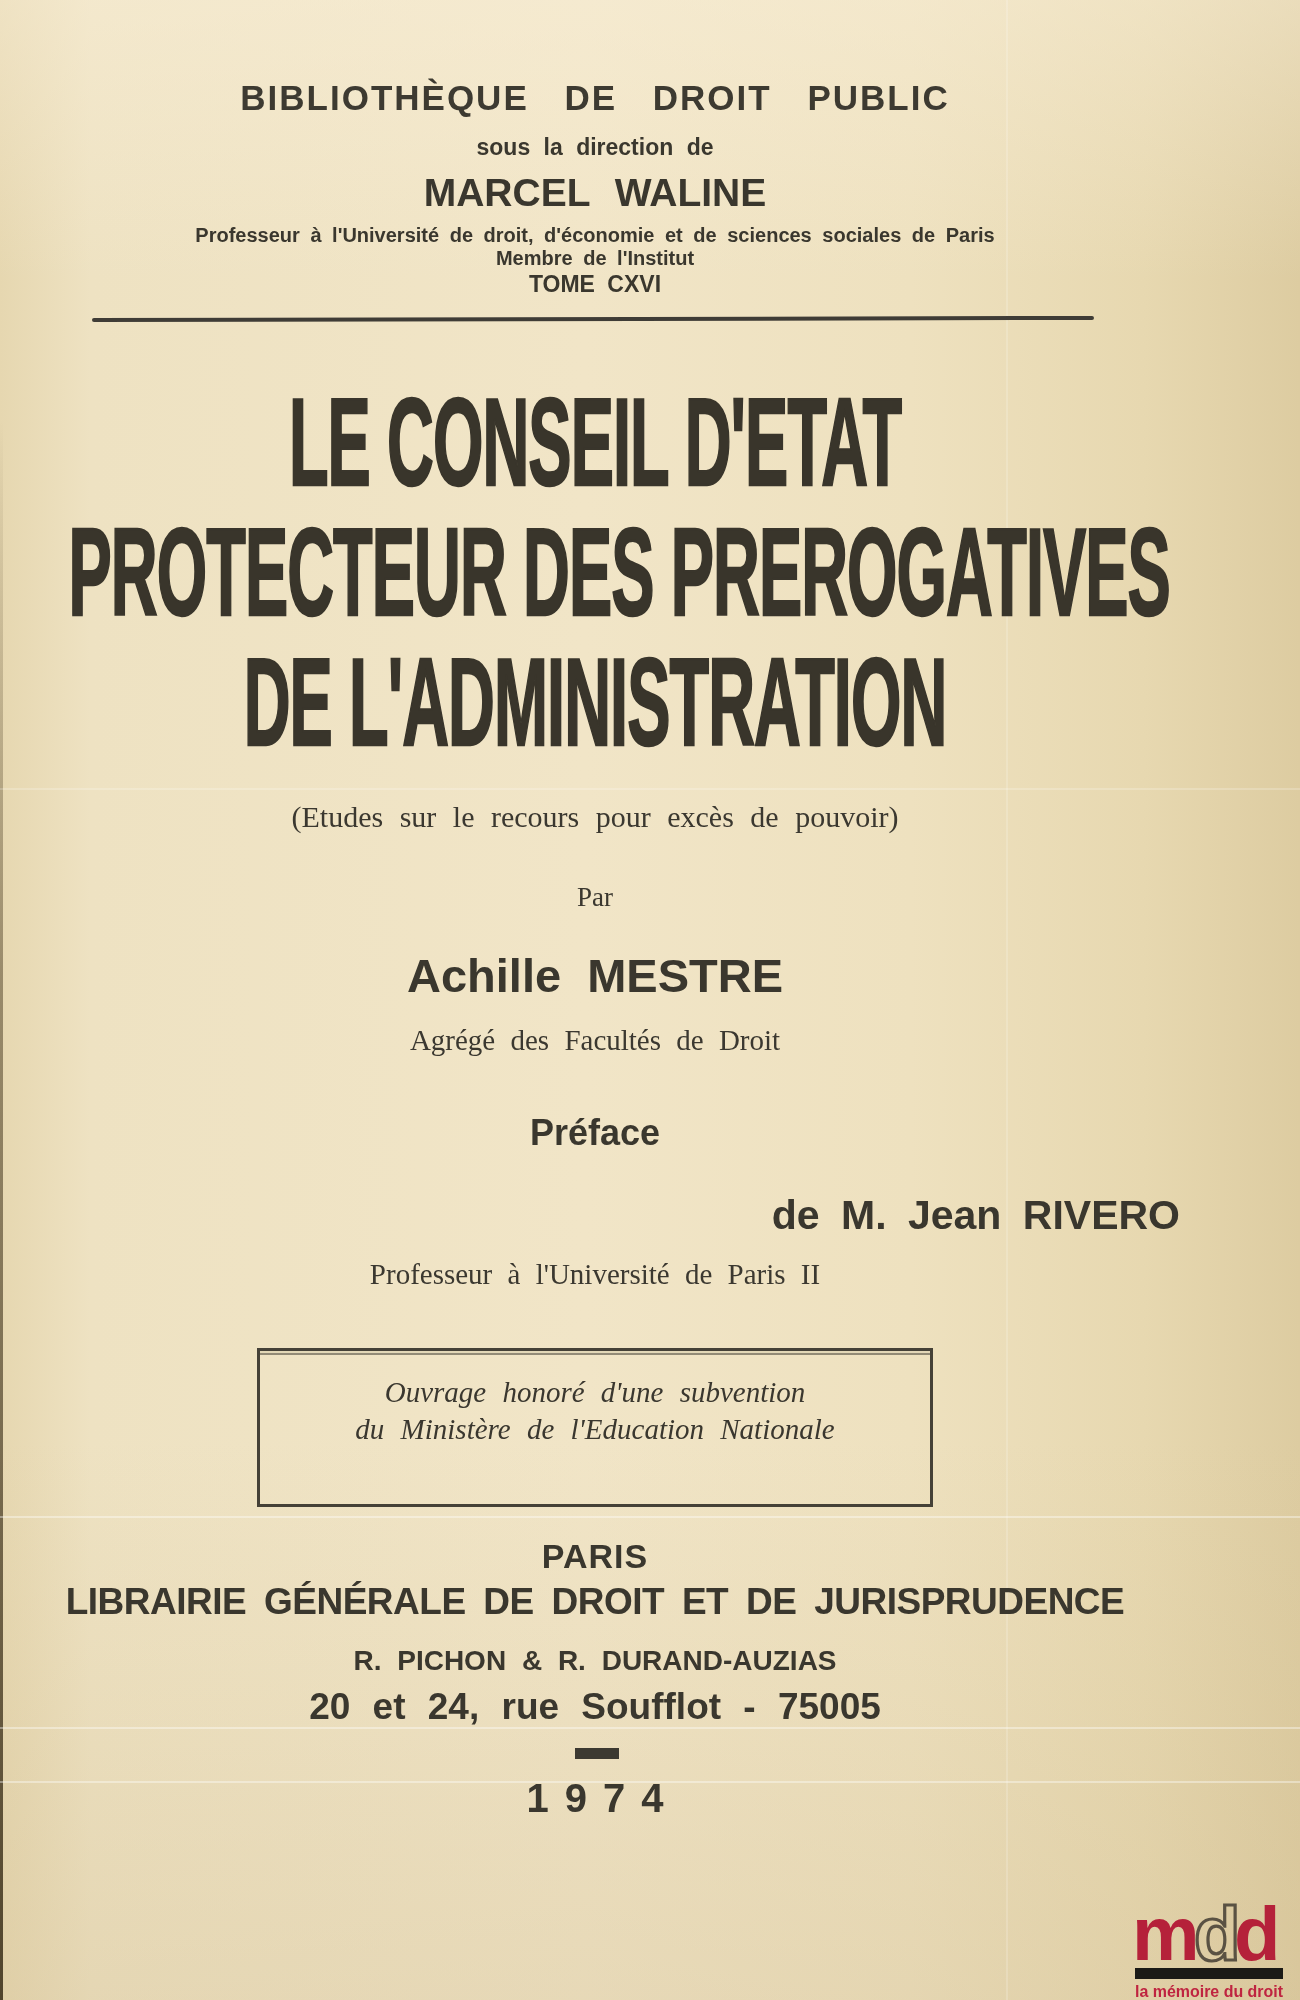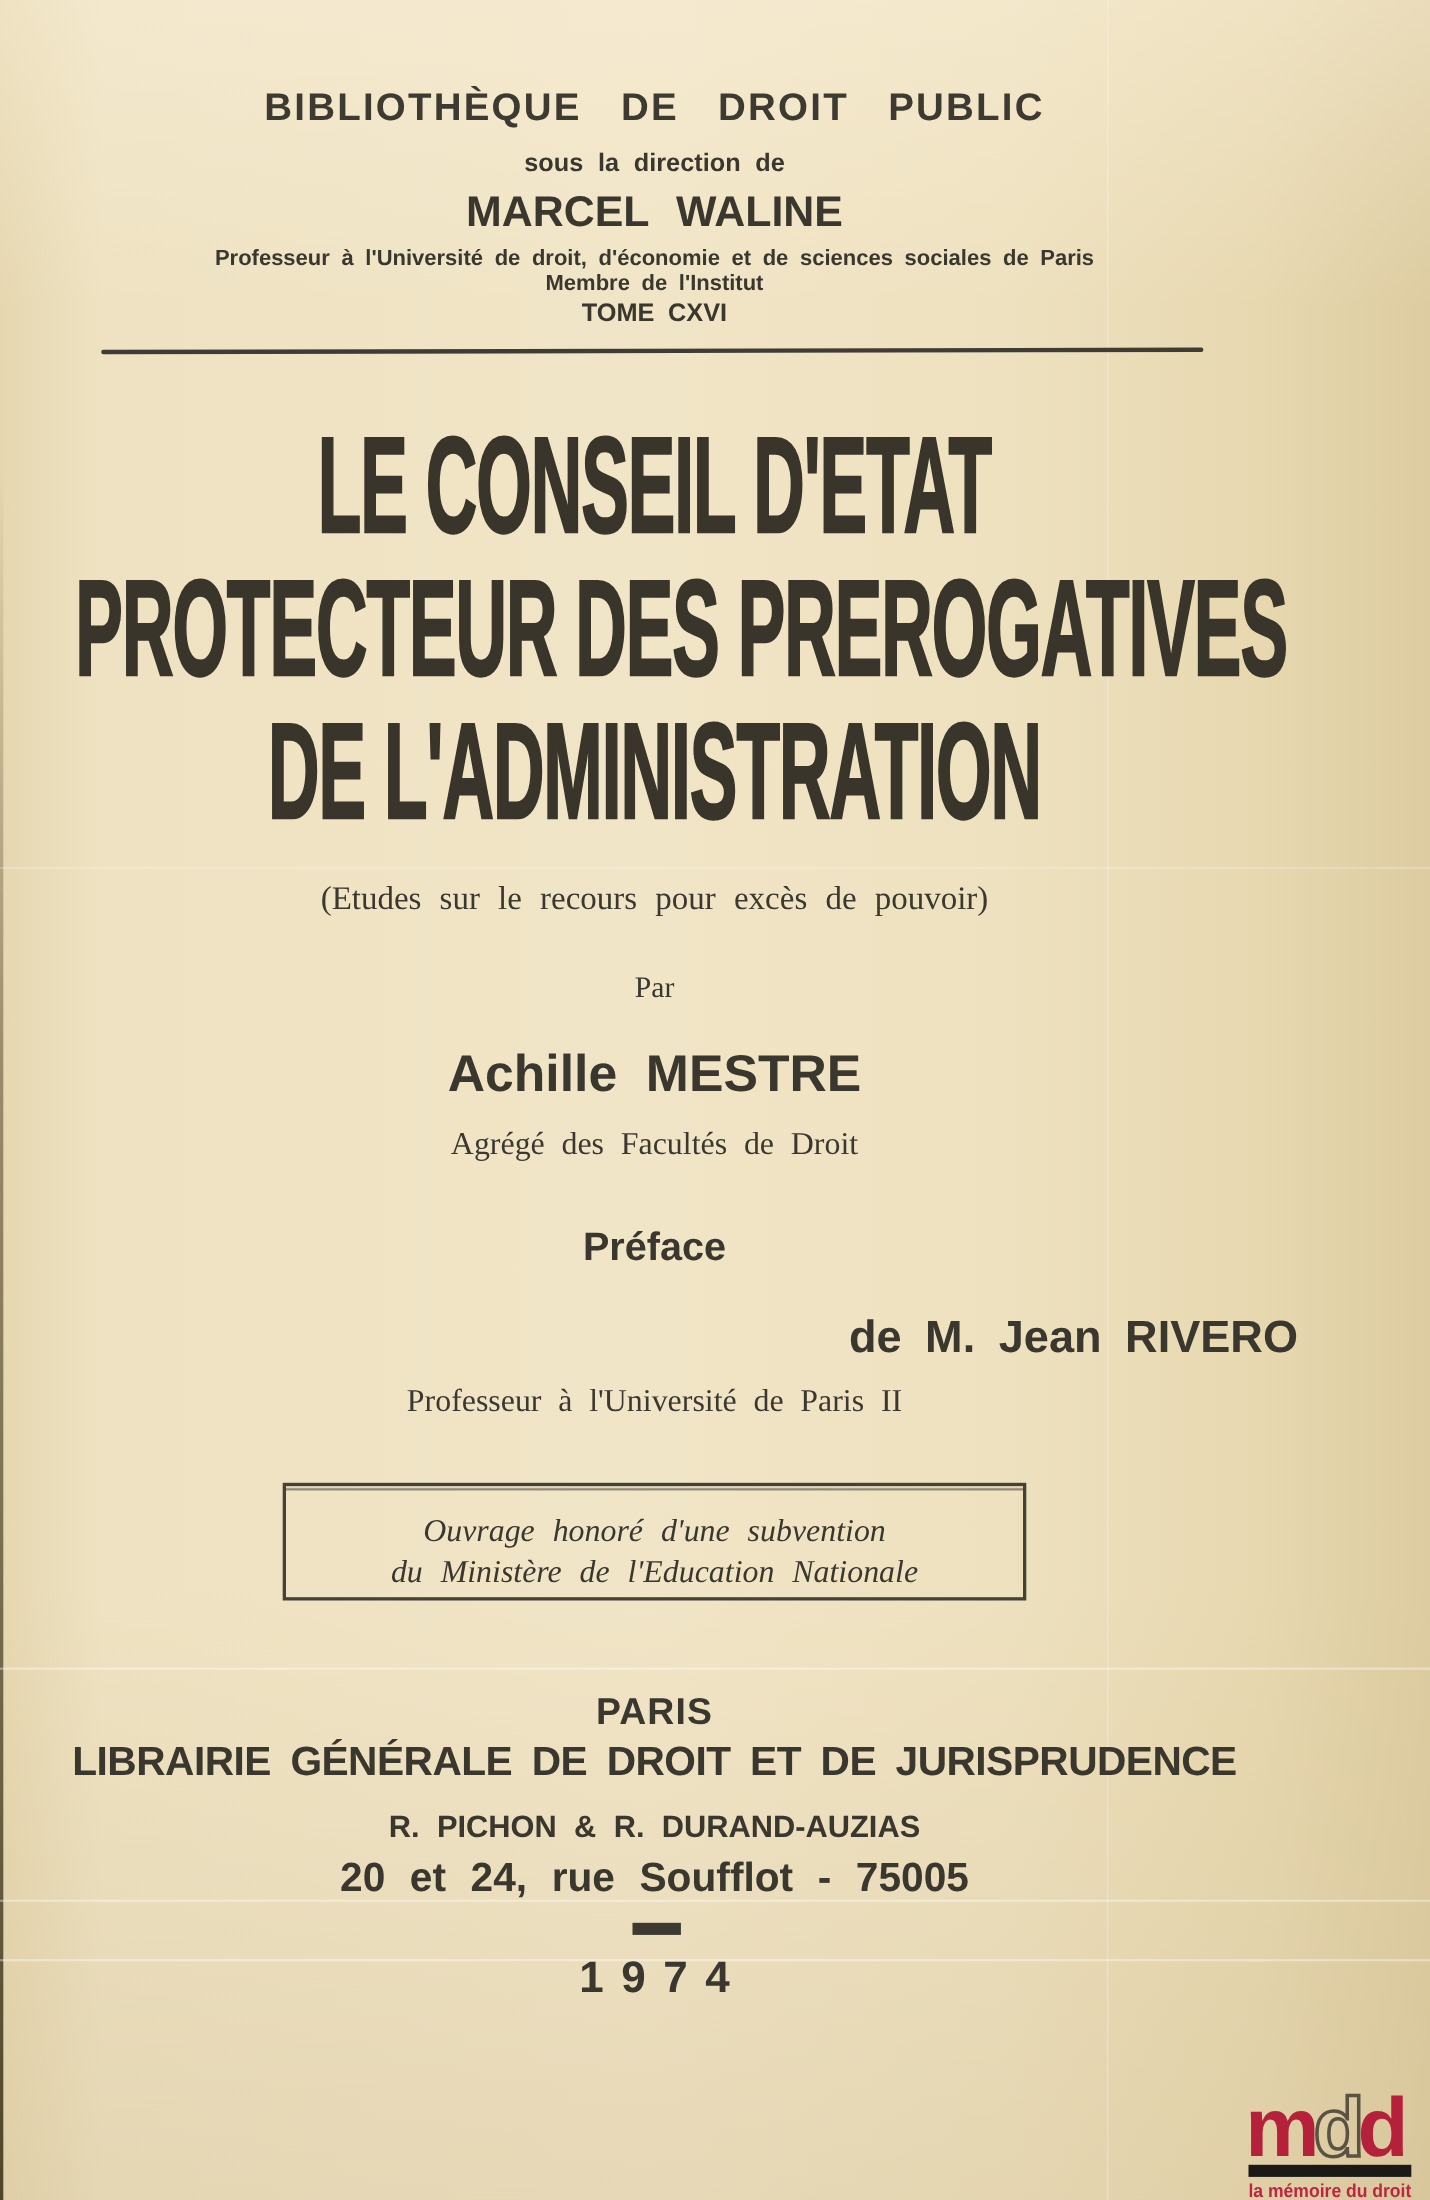--- a/index.html
+++ b/index.html
@@ -33,21 +33,21 @@
 
   .subtitle{top:800px;font-size:30px;word-spacing:9px;}
   .par{top:882px;font-size:27px;word-spacing:4px;}
   .author{top:948px;font-size:47px;word-spacing:13px;}
   .author-role{top:1024px;font-size:29px;word-spacing:8px;}
   .preface-label{top:1112px;font-size:36px;}
   .preface-by{top:1192px;font-size:41px;word-spacing:10px;text-align:right;}
   .preface-role{top:1258px;font-size:29px;word-spacing:8px;}
 
   .grant-box{
-    position:absolute;top:1348px;left:50%;margin-left:-338px;width:676px;height:107px;
+    position:absolute;top:1348px;left:50%;margin-left:-338px;width:676px;height:159px;
     box-sizing:border-box;border:3px solid #454137;
     box-shadow:inset 0 3px 0 -1px rgba(236,224,191,.9), inset 0 5px 0 -1px rgba(69,65,55,.55);
   }
   .grant-line{font-family:"Liberation Serif",serif;font-style:italic;color:#3a372f;
     font-size:29px;line-height:37px;text-align:center;word-spacing:9px;white-space:nowrap;}
   .grant-inner{padding-top:23px;}
 
   .city{top:1537px;font-size:34px;letter-spacing:1px;}
   .publisher{top:1581px;font-size:37px;word-spacing:8px;letter-spacing:-0.5px;}
   .printers{top:1645px;font-size:28px;word-spacing:8px;}

